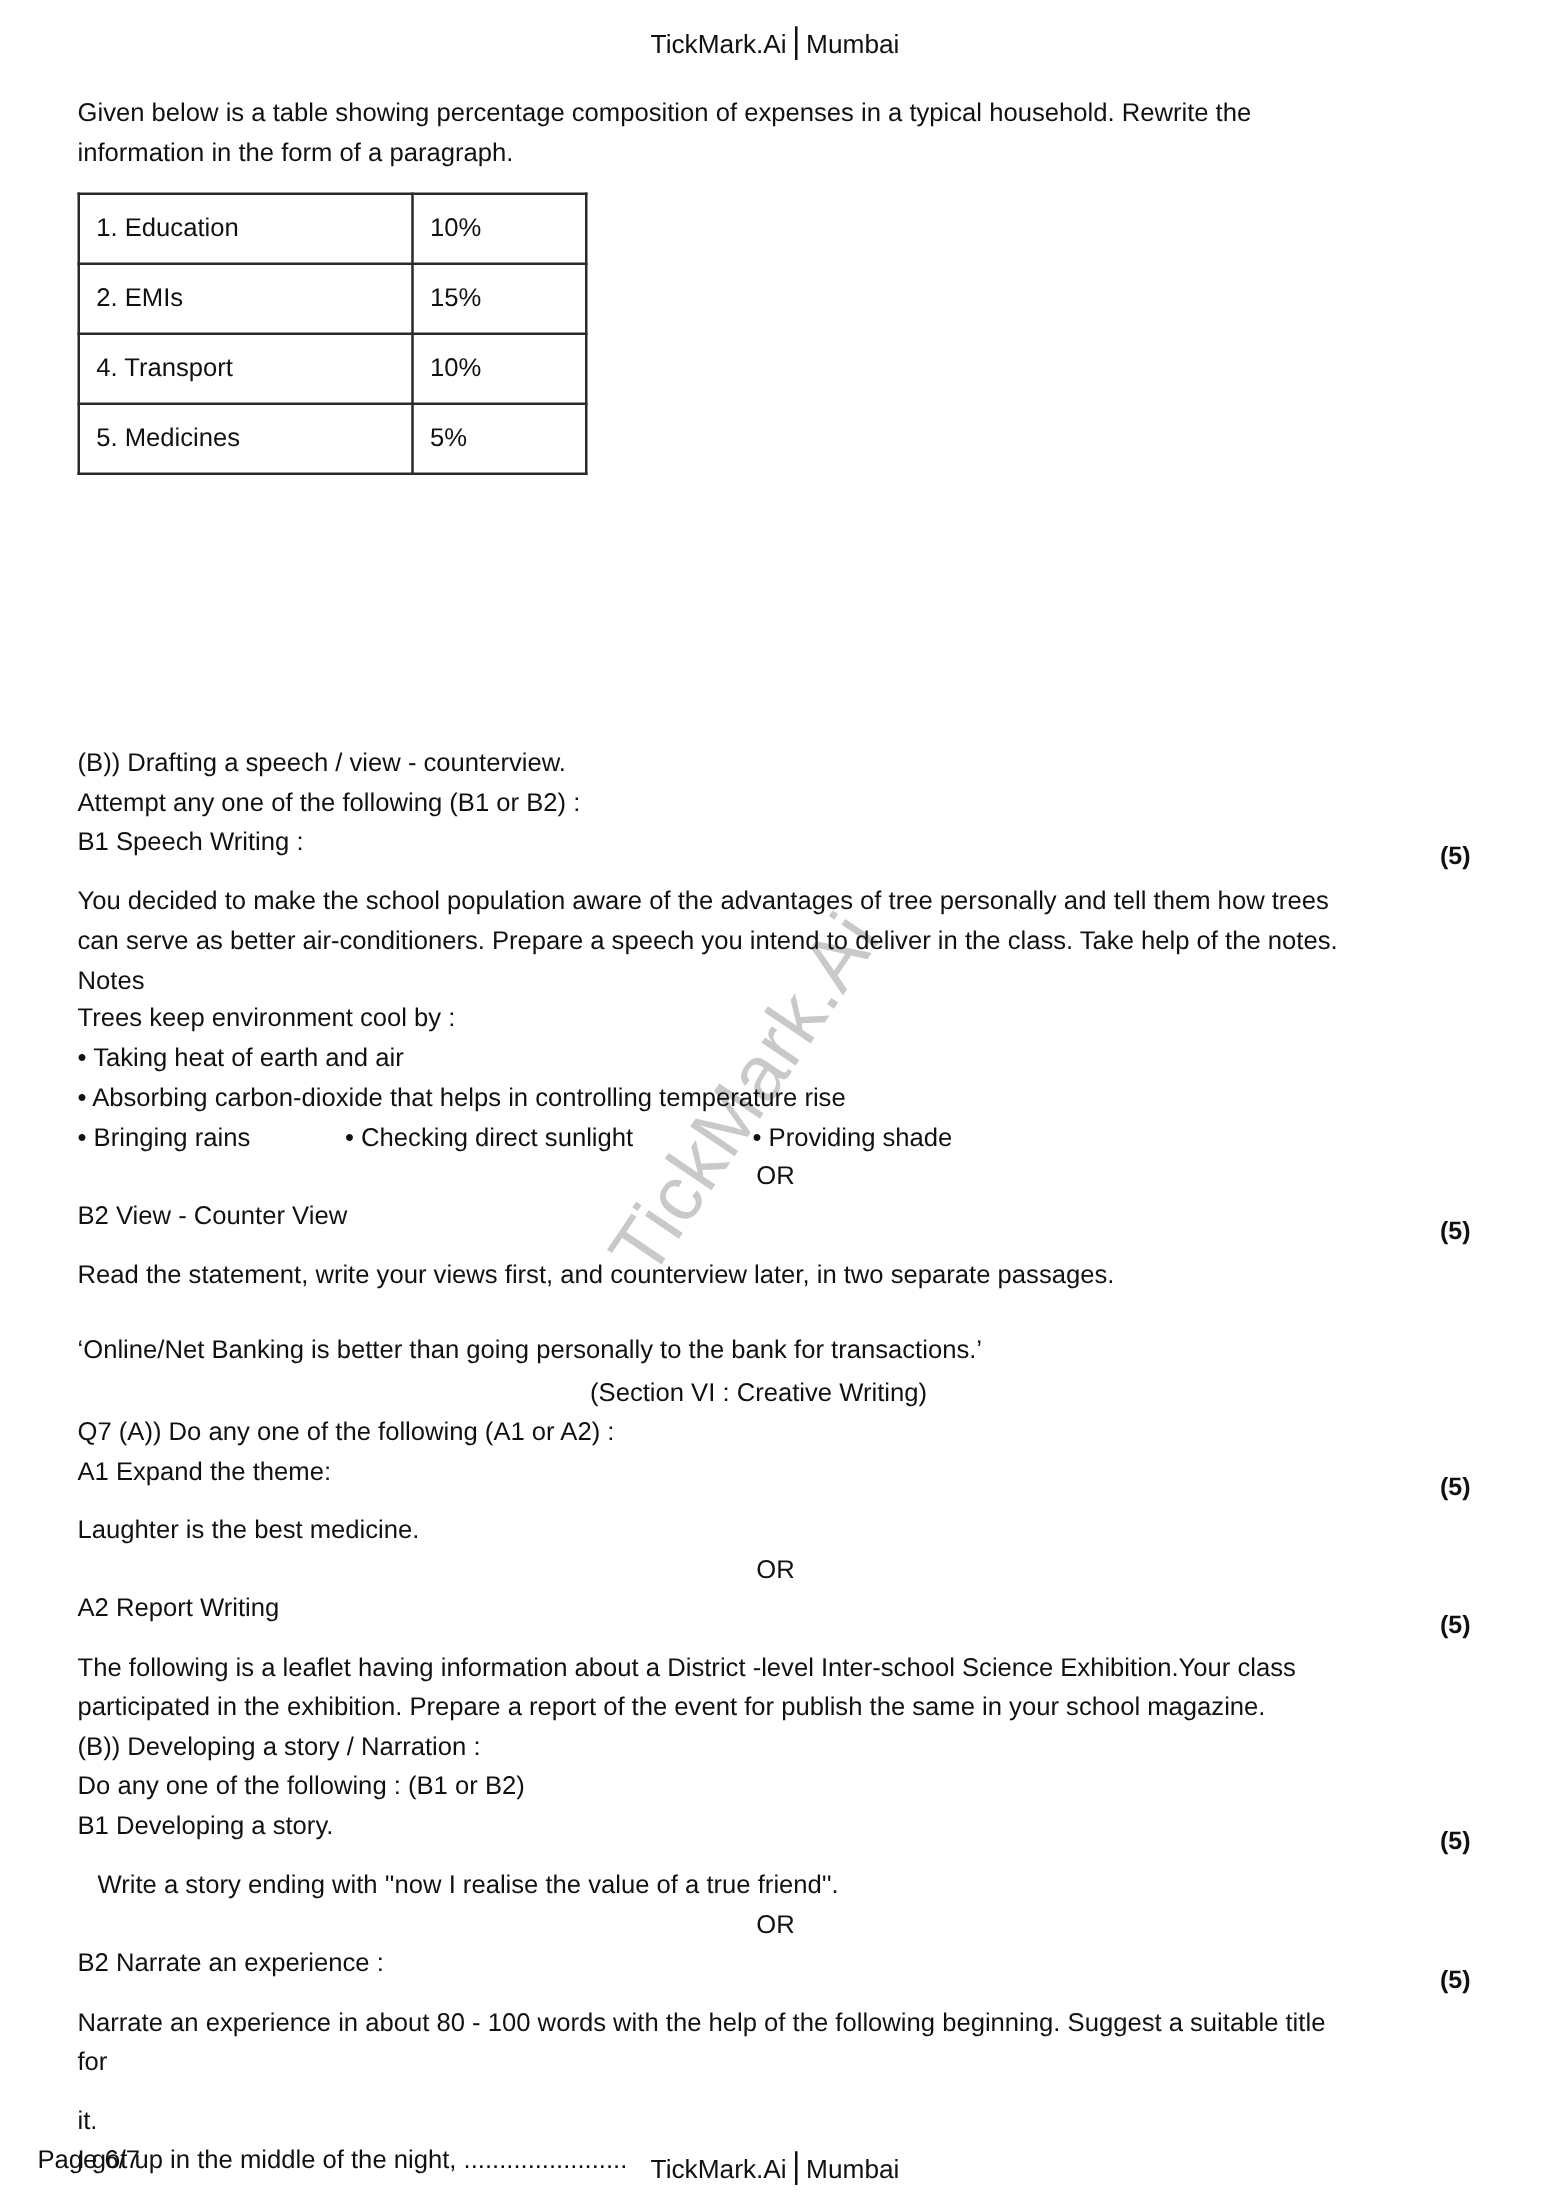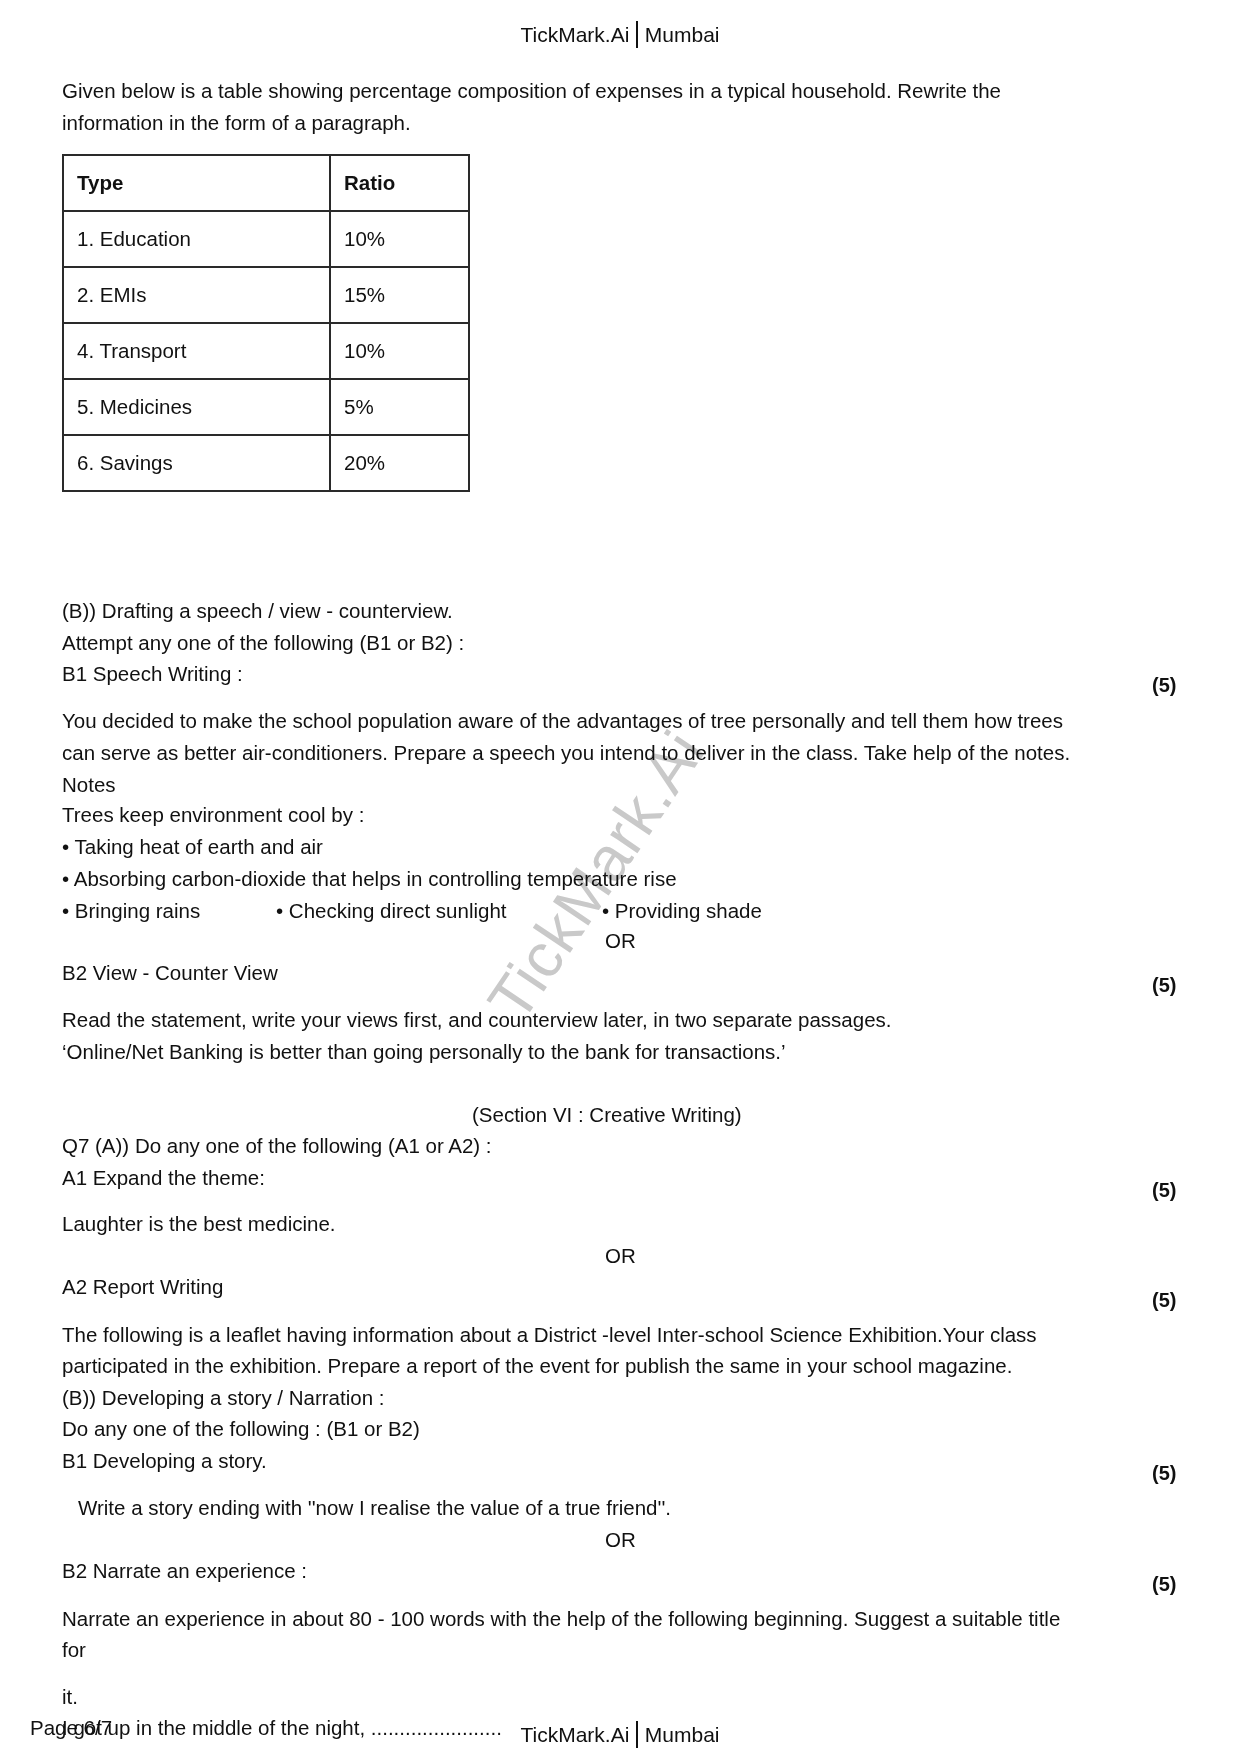--- a/index.html
+++ b/index.html
@@ -27,43 +27,35 @@
   <span>TickMark.Ai</span><span class="sep"></span><span>Mumbai</span>
 </div>
 
 <div class="wm">TickMark.Ai</div>
 
 <div class="ln" style="top:79px;">Given below is a table showing percentage composition of expenses in a typical household. Rewrite the</div>
 <div class="ln" style="top:111px;">information in the form of a paragraph.</div>
 
 <table class="exp">
   <tbody>
-      <tr class="head">
-    <td class="c1">Type</td>
-    <td class="c2">Ratio</td>
-  </tr>
   <tr>
     <td class="c1">1. Education</td>
     <td class="c2">10%</td>
   </tr>
   <tr>
     <td class="c1">2. EMIs</td>
     <td class="c2">15%</td>
   </tr>
   <tr>
     <td class="c1">4. Transport</td>
     <td class="c2">10%</td>
   </tr>
   <tr>
     <td class="c1">5. Medicines</td>
     <td class="c2">5%</td>
-  </tr>
-  <tr>
-    <td class="c1">6. Savings</td>
-    <td class="c2">20%</td>
   </tr>
 </tbody>
   </table>
 
 <div class="ln b" style="top:599px;">(B)) Drafting a speech / view - counterview.</div>
 <div class="ln b" style="top:631px;">Attempt any one of the following (B1 or B2) :</div>
 <div class="ln b" style="top:662px;">B1 Speech Writing :</div>
 <div class="mark" style="top:673px;">(5)</div>
 
 <div class="ln" style="top:709px;">You decided to make the school population aware of the advantages of tree personally and tell them how trees</div>
@@ -73,21 +65,21 @@
 <div class="ln" style="top:835px;">• Taking heat of earth and air</div>
 <div class="ln" style="top:867px;">• Absorbing carbon-dioxide that helps in controlling temperature rise</div>
 <div class="ln" style="top:899px; left:62px;">• Bringing rains</div>
 <div class="ln" style="top:899px; left:276px;">• Checking direct sunlight</div>
 <div class="ln" style="top:899px; left:602px;">• Providing shade</div>
 <div class="ln b" style="top:929px; left:605px;">OR</div>
 
 <div class="ln b" style="top:961px;">B2 View - Counter View</div>
 <div class="mark" style="top:973px;">(5)</div>
 <div class="ln" style="top:1008px;">Read the statement, write your views first, and counterview later, in two separate passages.</div>
-<div class="ln" style="top:1040px;text-align:center;">‘Online/Net Banking is better than going personally to the bank for transactions.’</div>
+<div class="ln" style="top:1068px;text-align:center;">‘Online/Net Banking is better than going personally to the bank for transactions.’</div>
 
 <div class="ln b" style="top:1103px; left:472px;">(Section VI : Creative Writing)</div>
 <div class="ln b" style="top:1134px;">Q7 (A)) Do any one of the following (A1 or A2) :</div>
 <div class="ln b" style="top:1166px;">A1 Expand the theme:</div>
 <div class="mark" style="top:1178px;">(5)</div>
 <div class="ln" style="top:1212px;">Laughter is the best medicine.</div>
 <div class="ln b" style="top:1244px; left:605px;">OR</div>
 
 <div class="ln b" style="top:1275px;">A2 Report Writing</div>
 <div class="mark" style="top:1288px;">(5)</div>

